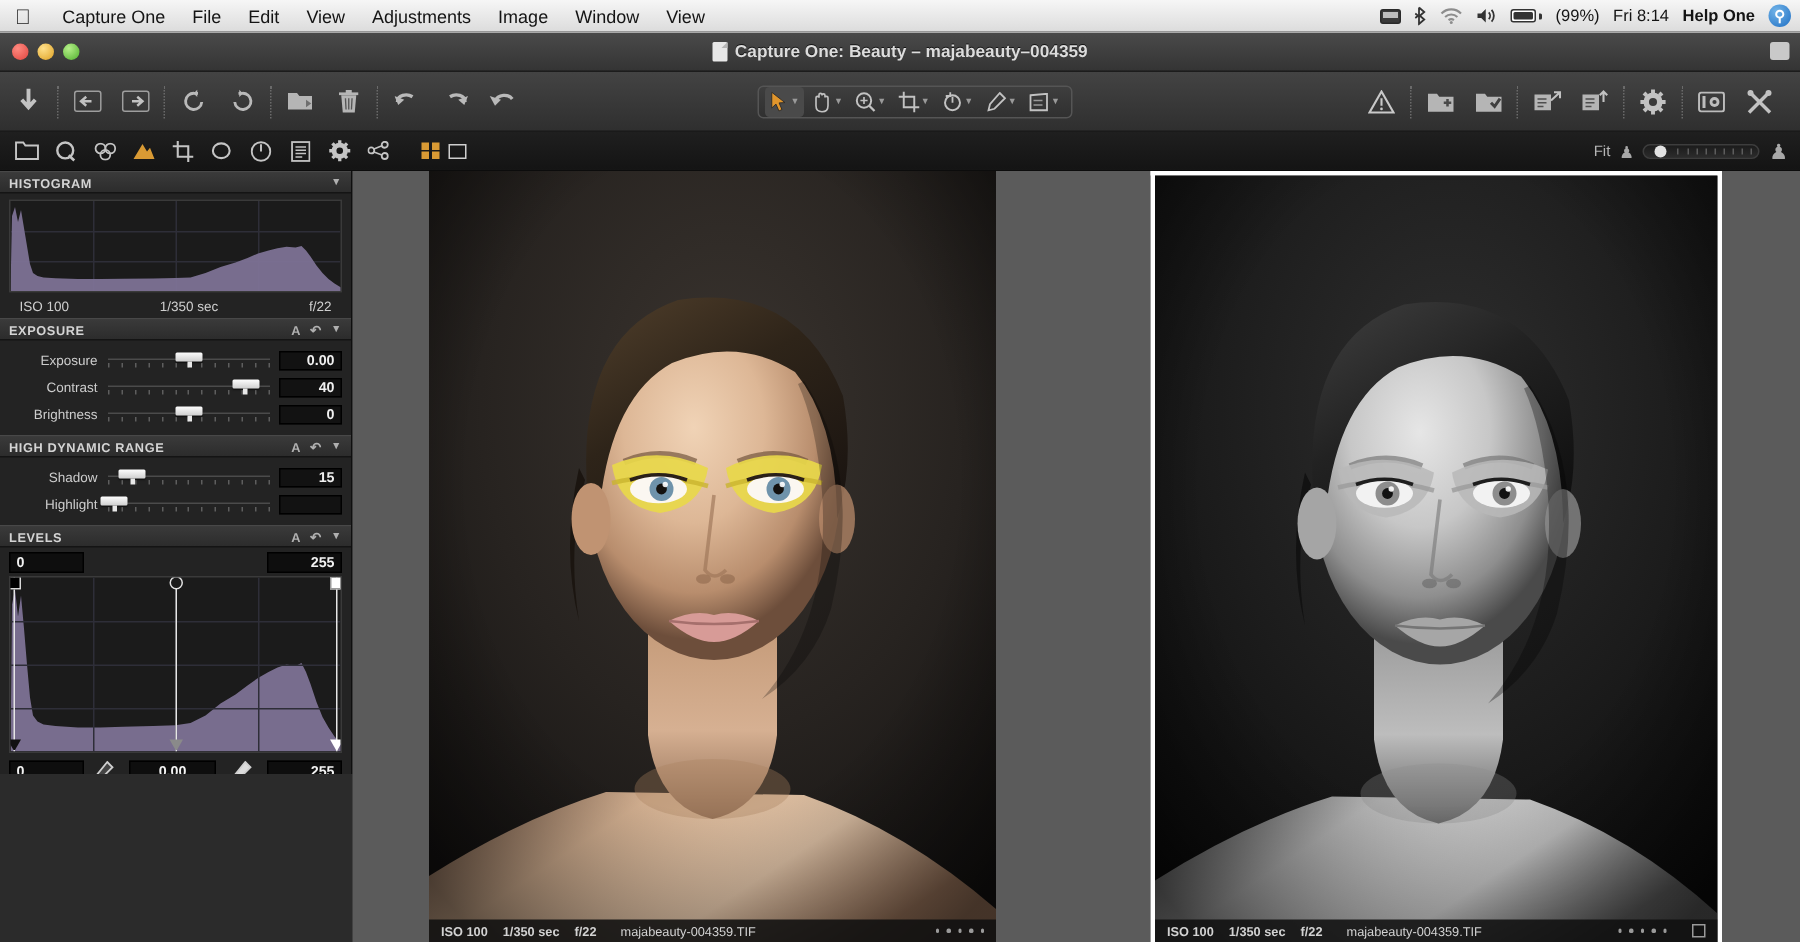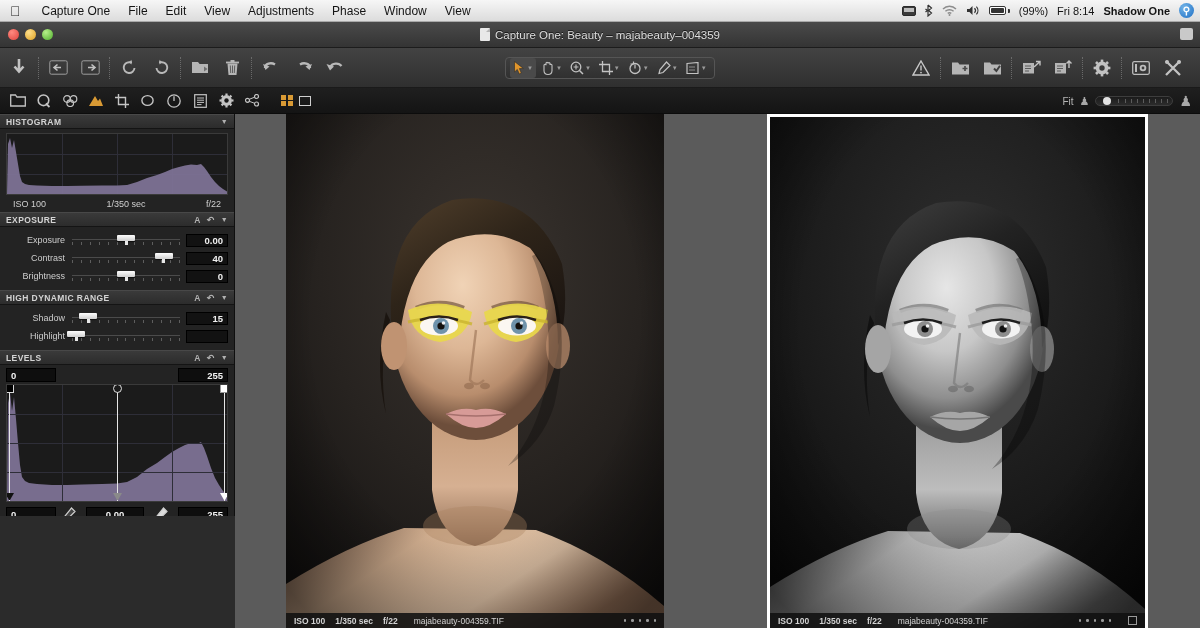--- a/index.html
+++ b/index.html
@@ -42,21 +42,21 @@
     border-bottom:1px solid #1c1c1c;
     display:flex; align-items:center;
   }
   .traffic{ display:flex; gap:6px; margin-left:8px; }
   .tl{ width:11px;height:11px;border-radius:50%; }
   .tl.red{background:radial-gradient(circle at 35% 30%,#ff8a80,#e0443e);}
   .tl.yellow{background:radial-gradient(circle at 35% 30%,#ffe08a,#dea123);}
   .tl.green{background:radial-gradient(circle at 35% 30%,#b6f08a,#4fae2c);}
   .win-title{
     position:absolute; left:0; right:0; text-align:center;
-    font-size:11.5px; font-weight:normal; color:#dcdcdc;
+    font-size:11.5px; font-weight:bold; color:#dcdcdc;
     text-shadow:0 -1px 0 #141414;
     display:flex; align-items:center; justify-content:center; gap:5px;
   }
   .doc-icon{
     width:10px;height:13px;background:#e8e8e8;border-radius:1px;
     position:relative; display:inline-block;
   }
   .doc-icon:after{content:"";position:absolute;right:0;top:0;border-width:0 0 4px 4px;border-style:solid;border-color:transparent transparent #b6b6b6 transparent;}
   .tb-right-mini{ position:absolute; right:7px; top:6px; width:13px;height:12px;
     background:#c9c9c9; border-radius:2px; }
@@ -228,21 +228,21 @@
 </head>
 <body>
 
 <div class="menubar">
   <span class="apple-logo"></span>
   <span class="menu-item bold">Capture One</span>
   <span class="menu-item">File</span>
   <span class="menu-item">Edit</span>
   <span class="menu-item">View</span>
   <span class="menu-item">Adjustments</span>
-  <span class="menu-item">Phase</span>
+  <span class="menu-item">Image</span>
   <span class="menu-item">Window</span>
   <span class="menu-item">View</span>
 
   <div class="menubar-right">
     <span class="mb-icon">
       <svg width="14" height="10" viewBox="0 0 14 10">
           <rect x="0.5" y="0.5" width="13" height="9" rx="1.5" fill="#3a3a3a" stroke="#2a2a2a"></rect>
           <rect x="2" y="2" width="10" height="4" fill="#bdbdbd"></rect>
         </svg>
     </span>
@@ -265,21 +265,21 @@
           <path d="M8.5 3.2 A3.4 3.4 0 0 1 8.5 7.8" stroke="#333" stroke-width="1.2" fill="none"></path>
           <path d="M10.4 1.6 A5.8 5.8 0 0 1 10.4 9.4" stroke="#333" stroke-width="1.2" fill="none"></path>
         </svg>
     </span>
     <span class="batt">
       <span class="batt-body"></span>
         <span class="batt-cap"></span>
     </span>
     <span class="mb-text">(99%)</span>
     <span class="mb-text">Fri 8:14</span>
-    <span class="mb-text bold">Shadow One</span>
+    <span class="mb-text bold">Help One</span>
     <span class="spotlight">⚲</span>
   </div>
 </div>
 
 <div class="titlebar">
   <div class="traffic">
     <span class="tl red"></span>
     <span class="tl yellow"></span>
     <span class="tl green"></span>
   </div>

